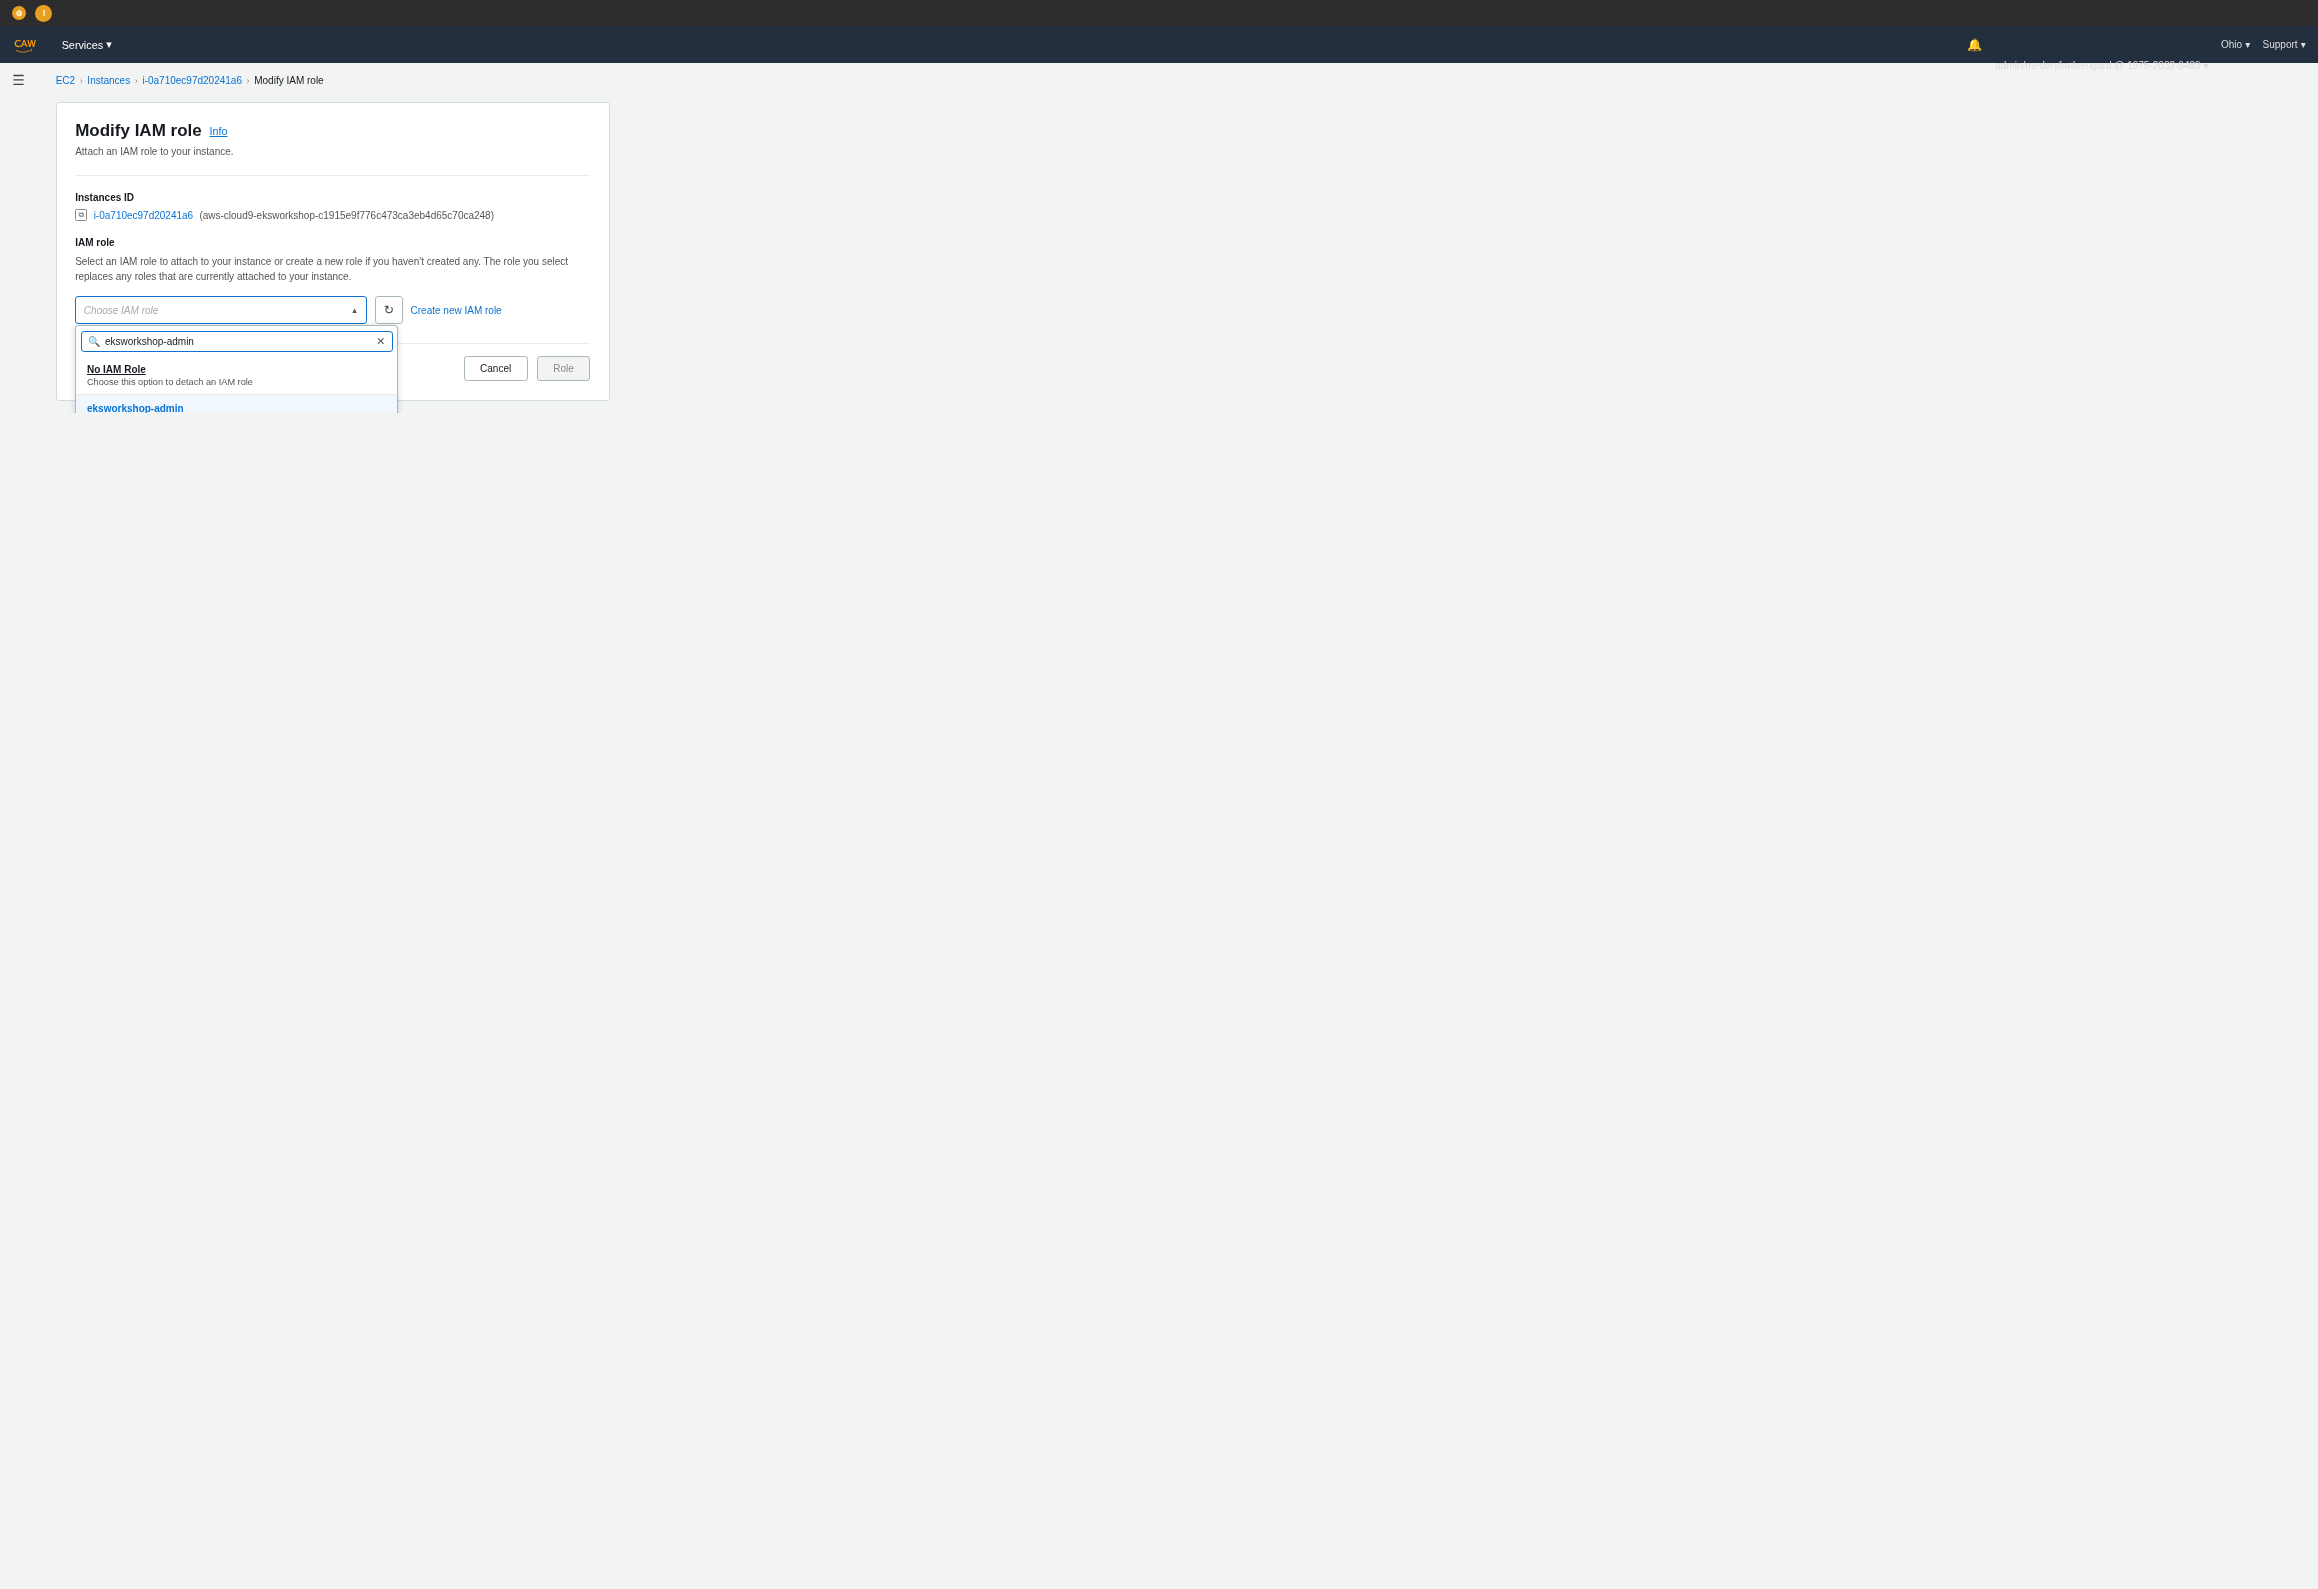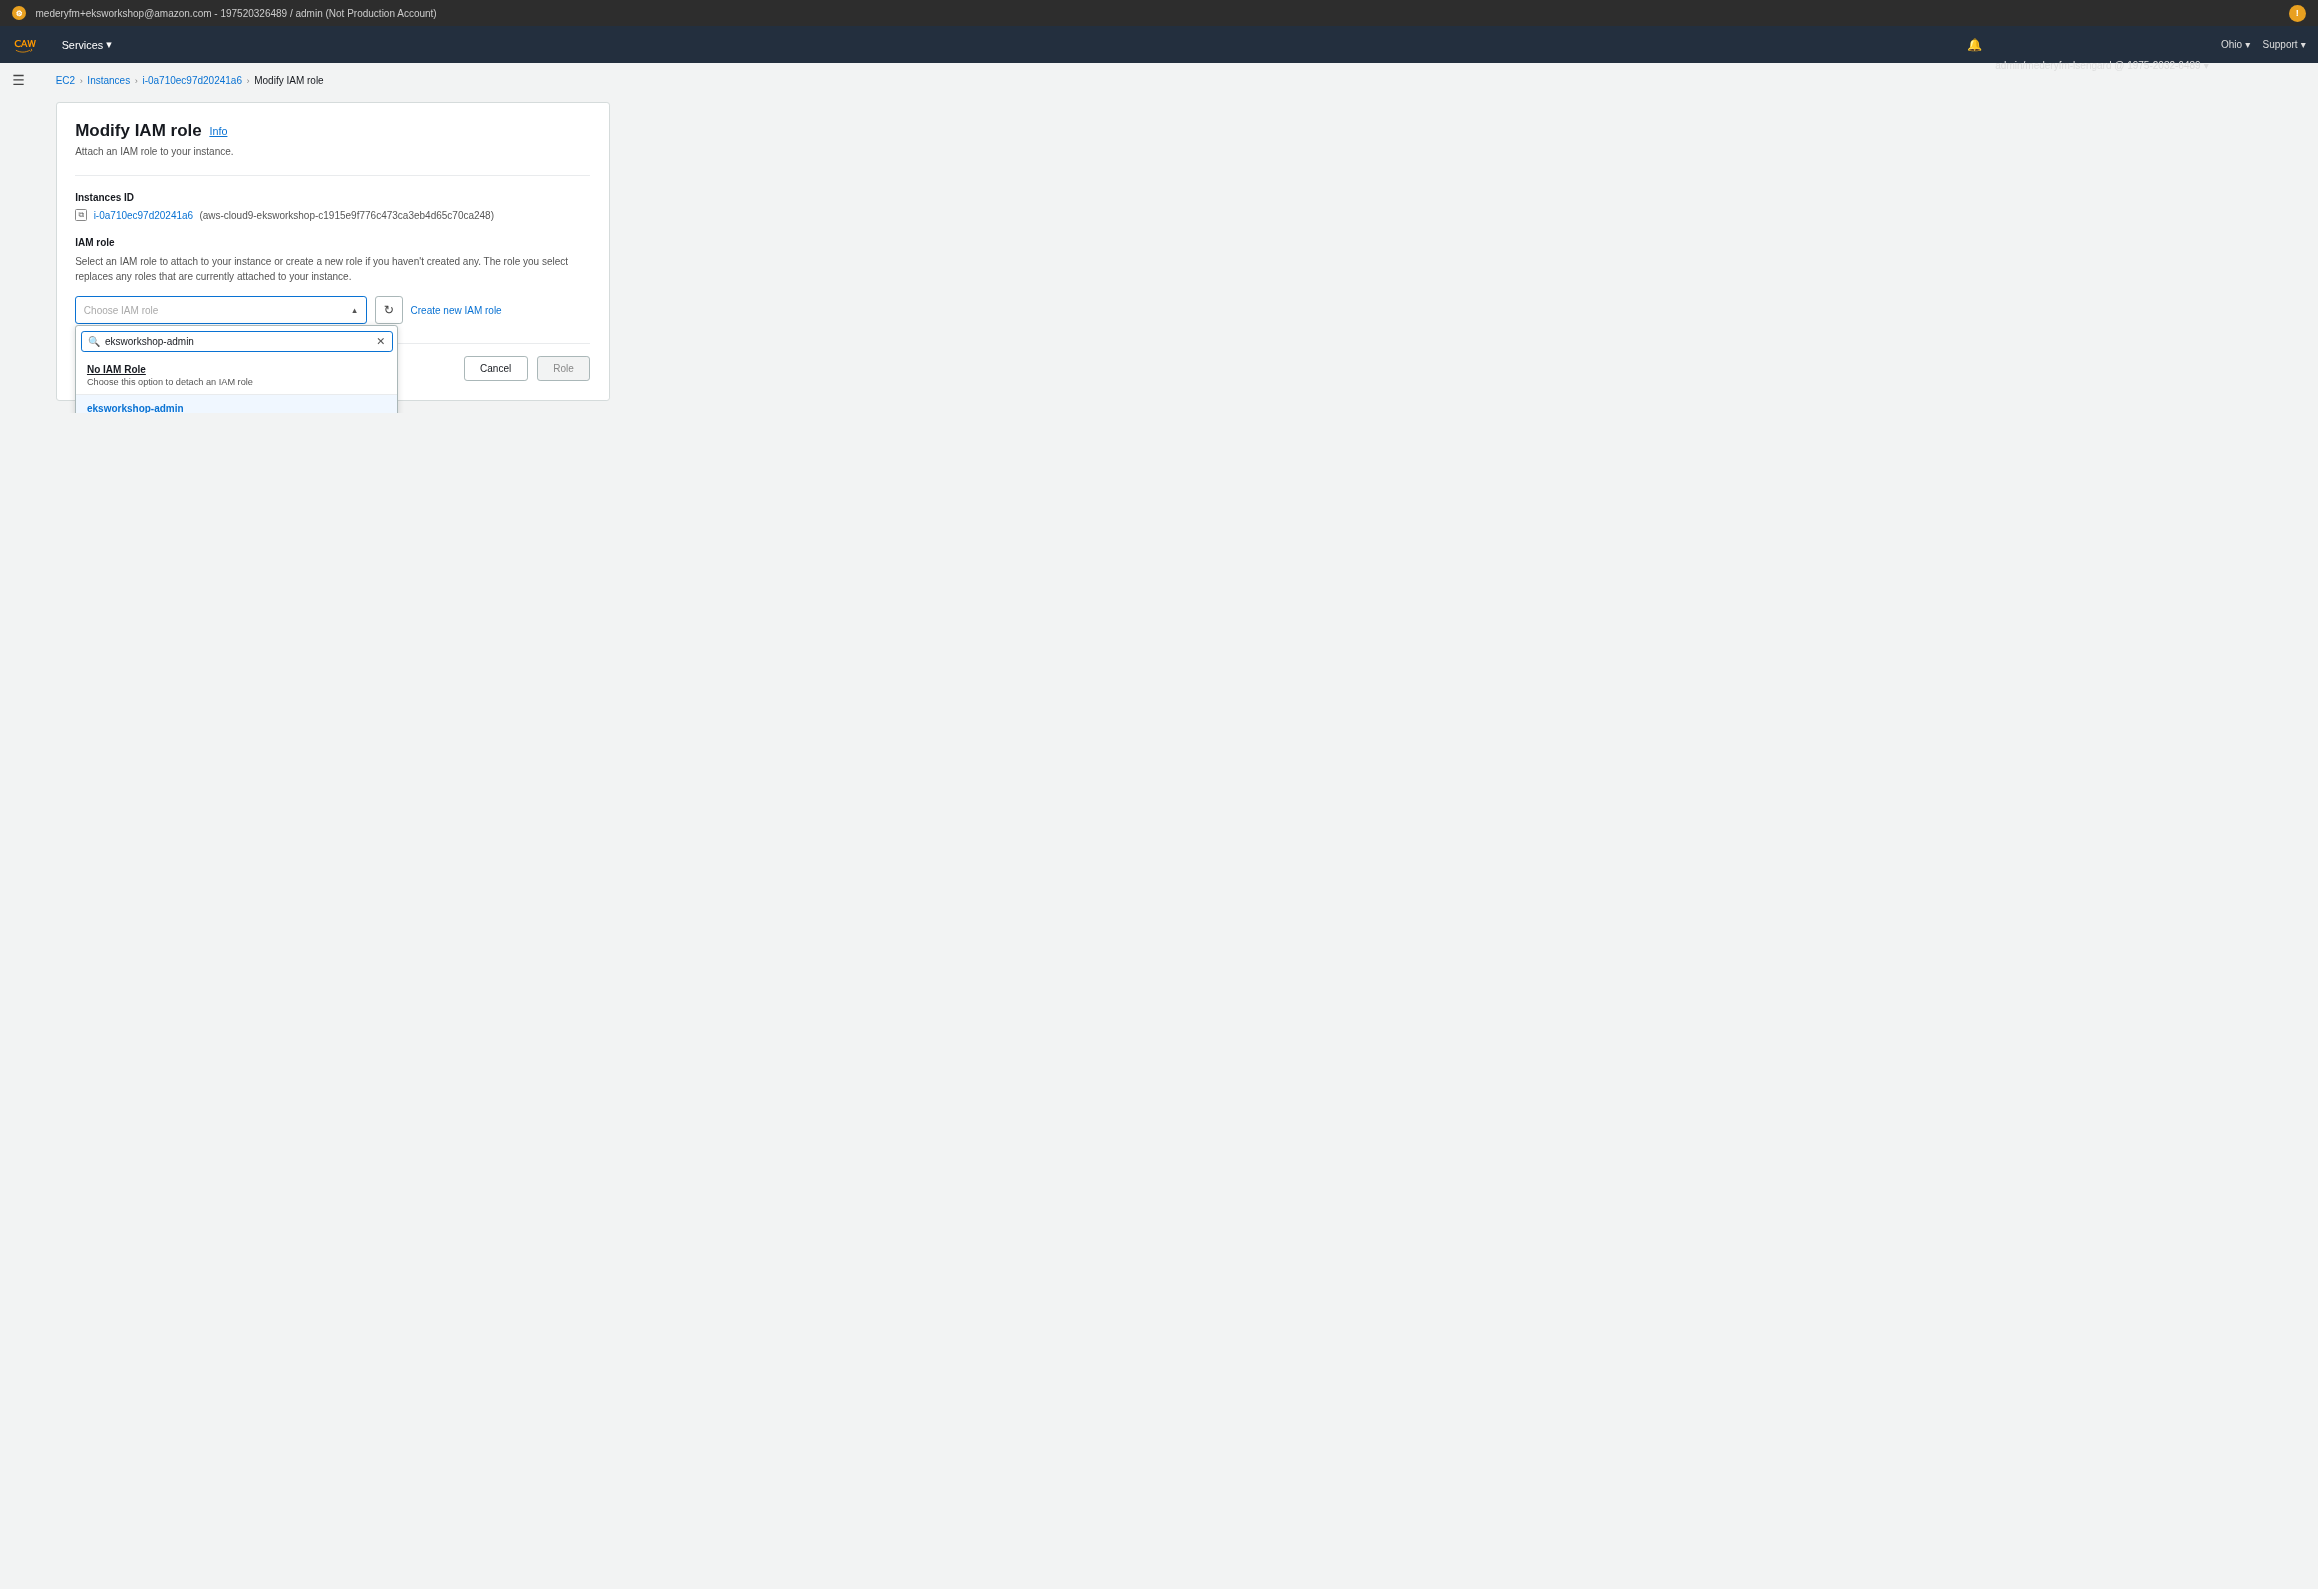--- a/index.html
+++ b/index.html
@@ -177,20 +177,21 @@
       width: 100%;
       height: 28px;
       border: 0.8px solid #0972d3;
       border-radius: 3.1px;
       background: #fff;
       display: flex; align-items: center; justify-content: space-between;
       padding: 0 7.7px;
       cursor: pointer;
       font-size: 10px;
       color: #aaa;
+      font-style: italic;
     }
     .dropdown-arrow { font-size: 7.7px; color: #555; }
 
     .dropdown-panel {
       position: absolute;
       top: 29px; left: 0;
       width: 323px;
       background: #fff;
       border: 0.8px solid #aab7b8;
       border-radius: 3.1px;
@@ -302,21 +303,20 @@
       font-size: 10px;
       cursor: not-allowed;
       color: #888;
     }
   </style>
 </head>
 <body>
 
 <div class="browser-bar">
   <div class="browser-favicon">⚙</div>
-  <span class="browser-title">mederyfm+eksworkshop@amazon.com - 197520326489 / admin (Not Production Account)</span>
   <div class="browser-alert-icon">
     <span>!</span>
   </div>
 </div>
 
 <nav class="aws-nav">
   <div class="aws-logo">
     <svg viewBox="0 0 60 36" fill="none" xmlns="http://www.w3.org/2000/svg">
       <path d="M17 22.5c-1.6 0.7-3.3 1.1-5 1.1-4.5 0-7-2.5-7-7 0-4.4 2.5-7 7-7 1.7 0 3.4 0.4 5 1.1v2.5c-1.4-0.8-3-1.3-4.7-1.3-2.8 0-4.6 1.9-4.6 4.7s1.8 4.7 4.6 4.7c1.7 0 3.3-0.5 4.7-1.3v2.5z" fill="#FF9900"></path>
       <path d="M30 23.4h-2.5l-1.3-3.4h-5.7l-1.3 3.4H17l5.3-13.7h2.3L30 23.4zm-4.5-5.5l-2-5.4-2 5.4h4z" fill="#FF9900"></path>

